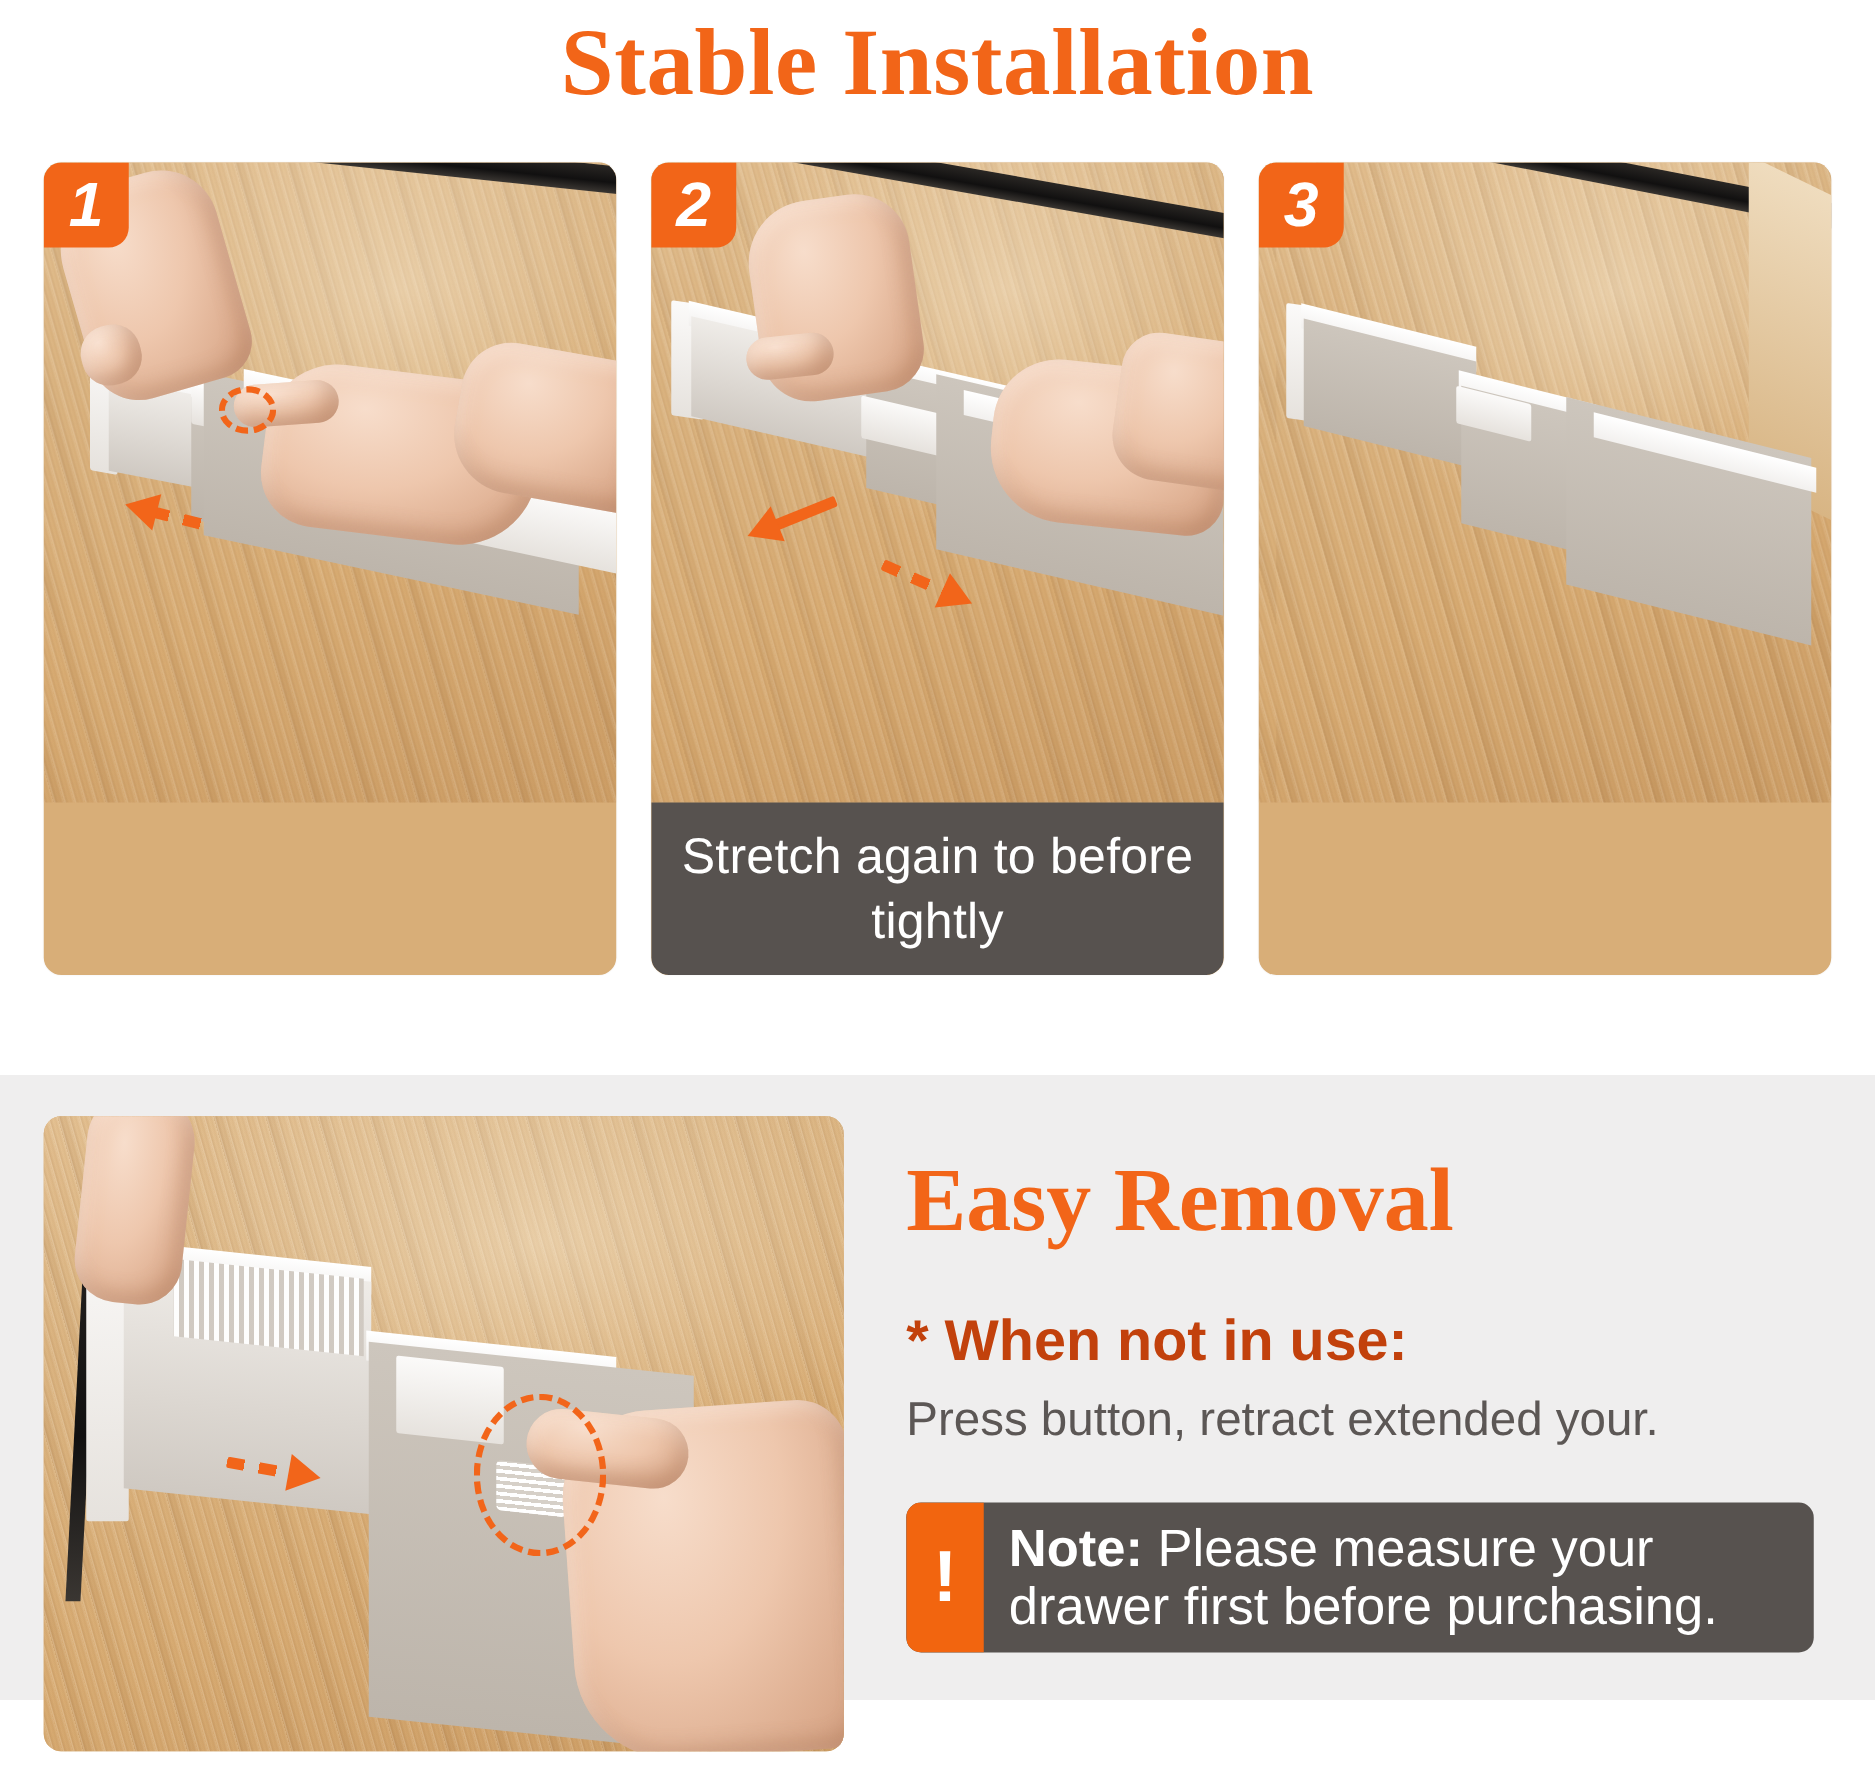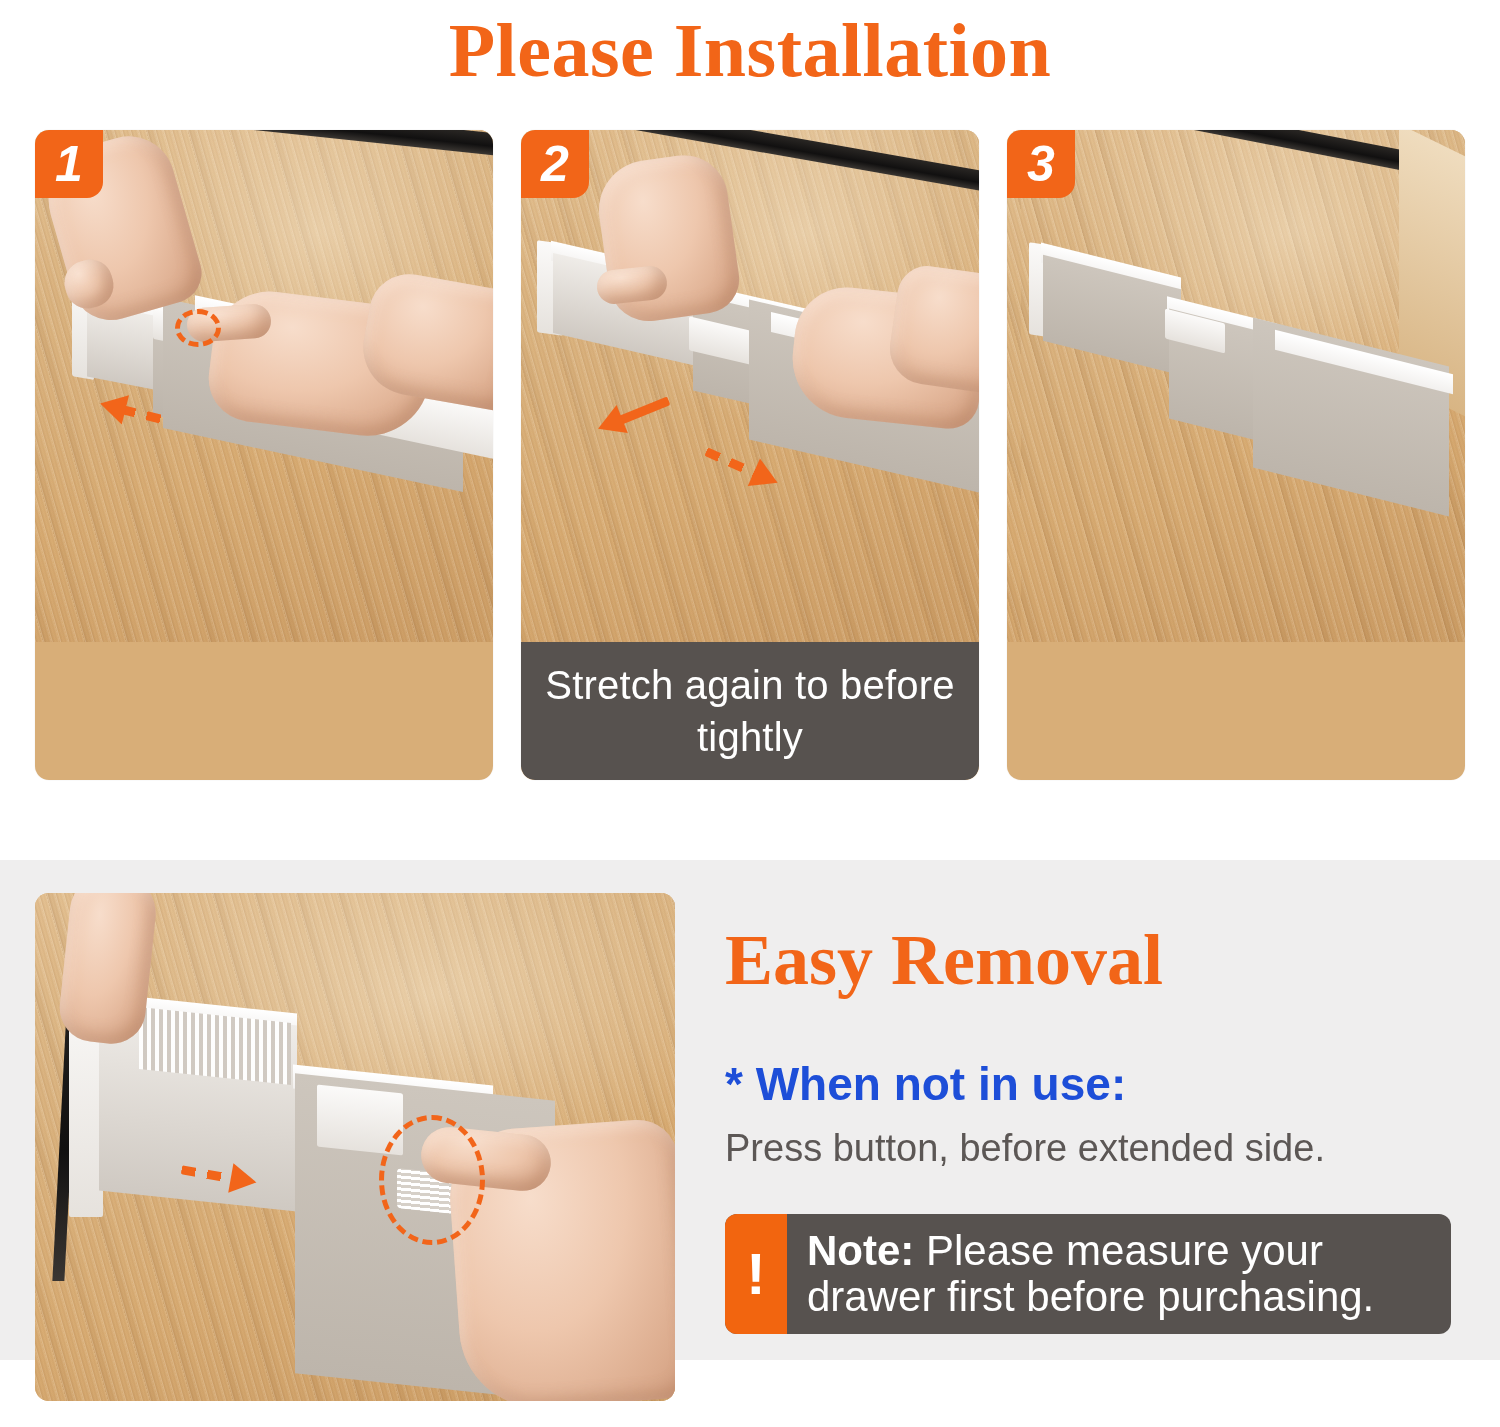--- a/index.html
+++ b/index.html
@@ -162,24 +162,24 @@
     position: absolute; left: 725px; top: 60px;
     width: 730px;
   }
   .removal-title {
     font-family: "Liberation Serif", serif;
     font-weight: bold;
     font-size: 72px; line-height: 80px;
     color: #F26518;
   }
   .when-line {
-    margin-top: 56px;
+    margin-top: 44px;
     font-size: 46px; line-height: 56px;
     font-weight: bold;
-    color: #1d4ed8;
+    color: #c2410c;
   }
   .press-line {
     margin-top: 12px;
     font-size: 38px; line-height: 48px;
     color: #5C5755;
   }
   .note-box {
     margin-top: 42px;
     width: 726px; height: 120px;
     border-radius: 12px;
@@ -204,21 +204,21 @@
   }
   .note-text b { font-weight: bold; }
 </style>
 </head>
 <body>
 
 <div class="page">
 
   <div class="top-section">
 
-    <div class="main-title">Please Installation</div>
+    <div class="main-title">Stable Installation</div>
 
     <div class="steps-row">
 
       <div class="step-card">
         <div class="photo">
           <div class="wood"></div>
           <div class="wood-sheen"></div>
 
           <div class="dark-edge" style="left:60px; top:-14px; width:470px; height:22px; transform:rotate(6deg);"></div>
 
@@ -335,21 +335,21 @@
       <div class="dash-circle" style="left:344px; top:222px; width:106px; height:130px;"></div>
       <div class="arrow-dashed" style="left:146px; top:268px; width:78px; height:30px; transform:rotate(10deg);">
         <div class="a-line dash" style="left:0px; top:11px; width:54px;"></div>
         <div class="a-head right" style="left:50px; top:0px;"></div>
       </div>
     </div>
 
     <div class="right-col">
       <div class="removal-title">Easy Removal</div>
       <div class="when-line">* When not in use:</div>
-      <div class="press-line">Press button, before extended side.</div>
+      <div class="press-line">Press button, retract extended your.</div>
 
       <div class="note-box">
         <div class="note-bang">!</div>
         <div class="note-text">
           <span><b>Note:</b><span> Please measure your drawer first before purchasing.</span></span>
         </div>
       </div>
     </div>
 
   </div>

